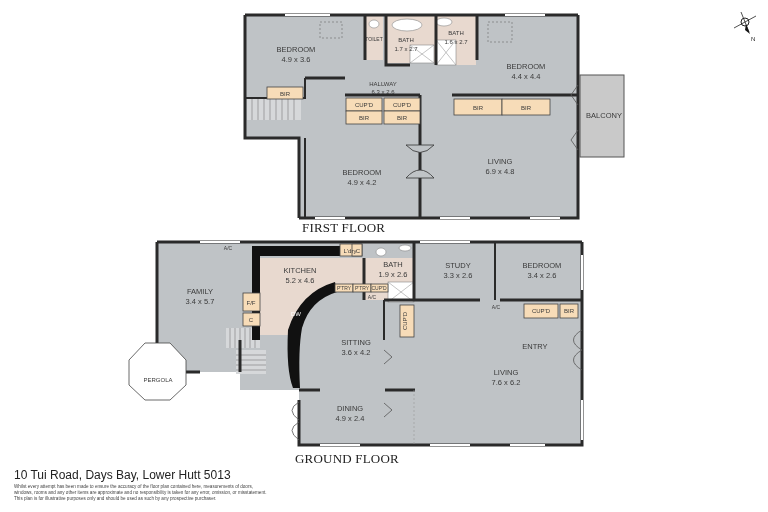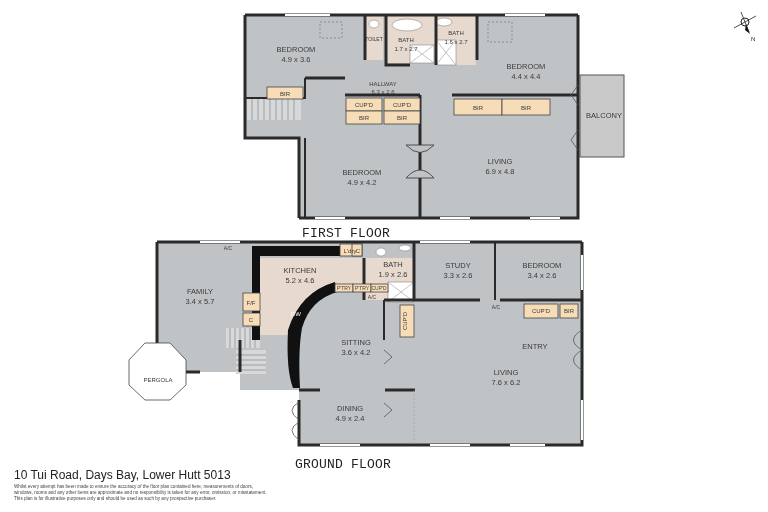--- a/index.html
+++ b/index.html
@@ -1,21 +1,21 @@
 <!DOCTYPE html>
 <html><head>
 <meta charset="utf-8">
 <style>
   html, body { margin: 0; padding: 0; }
   body { width: 768px; height: 512px; background: #ffffff; position: relative; overflow: hidden; font-family: "Liberation Sans", sans-serif; }
   svg.plan { position: absolute; left: 0; top: 0; }
   .lbl { font-family: "Liberation Sans", sans-serif; font-size: 7.5px; fill: #3a3a3a; text-anchor: middle; }
   .lbl-sm { font-family: "Liberation Sans", sans-serif; font-size: 6px; fill: #3a3a3a; text-anchor: middle; }
   .lbl-xs { font-family: "Liberation Sans", sans-serif; font-size: 5px; fill: #3a3a3a; text-anchor: middle; }
-  .floor-title { position: absolute; font-family: Liberation Mono, monospace; font-size: 13px; color: #222; letter-spacing: 0.2px; margin-top: 6px; }
+  .floor-title { position: absolute; font-family: Liberation Serif, serif; font-size: 13px; color: #222; letter-spacing: 0.2px; }
   .address { position: absolute; left: 14px; top: 468px; font-size: 12px; color: #222; }
   .disclaimer { position: absolute; left: 14px; top: 484px; font-size: 4.6px; line-height: 6px; color: #444; width: 330px; }
   .compass { position: absolute; left: 730px; top: 8px; width: 30px; height: 34px; }
 </style>
 </head>
 <body>
 
 <svg class="plan" width="768" height="512" viewBox="0 0 768 512">
 
   <g>

